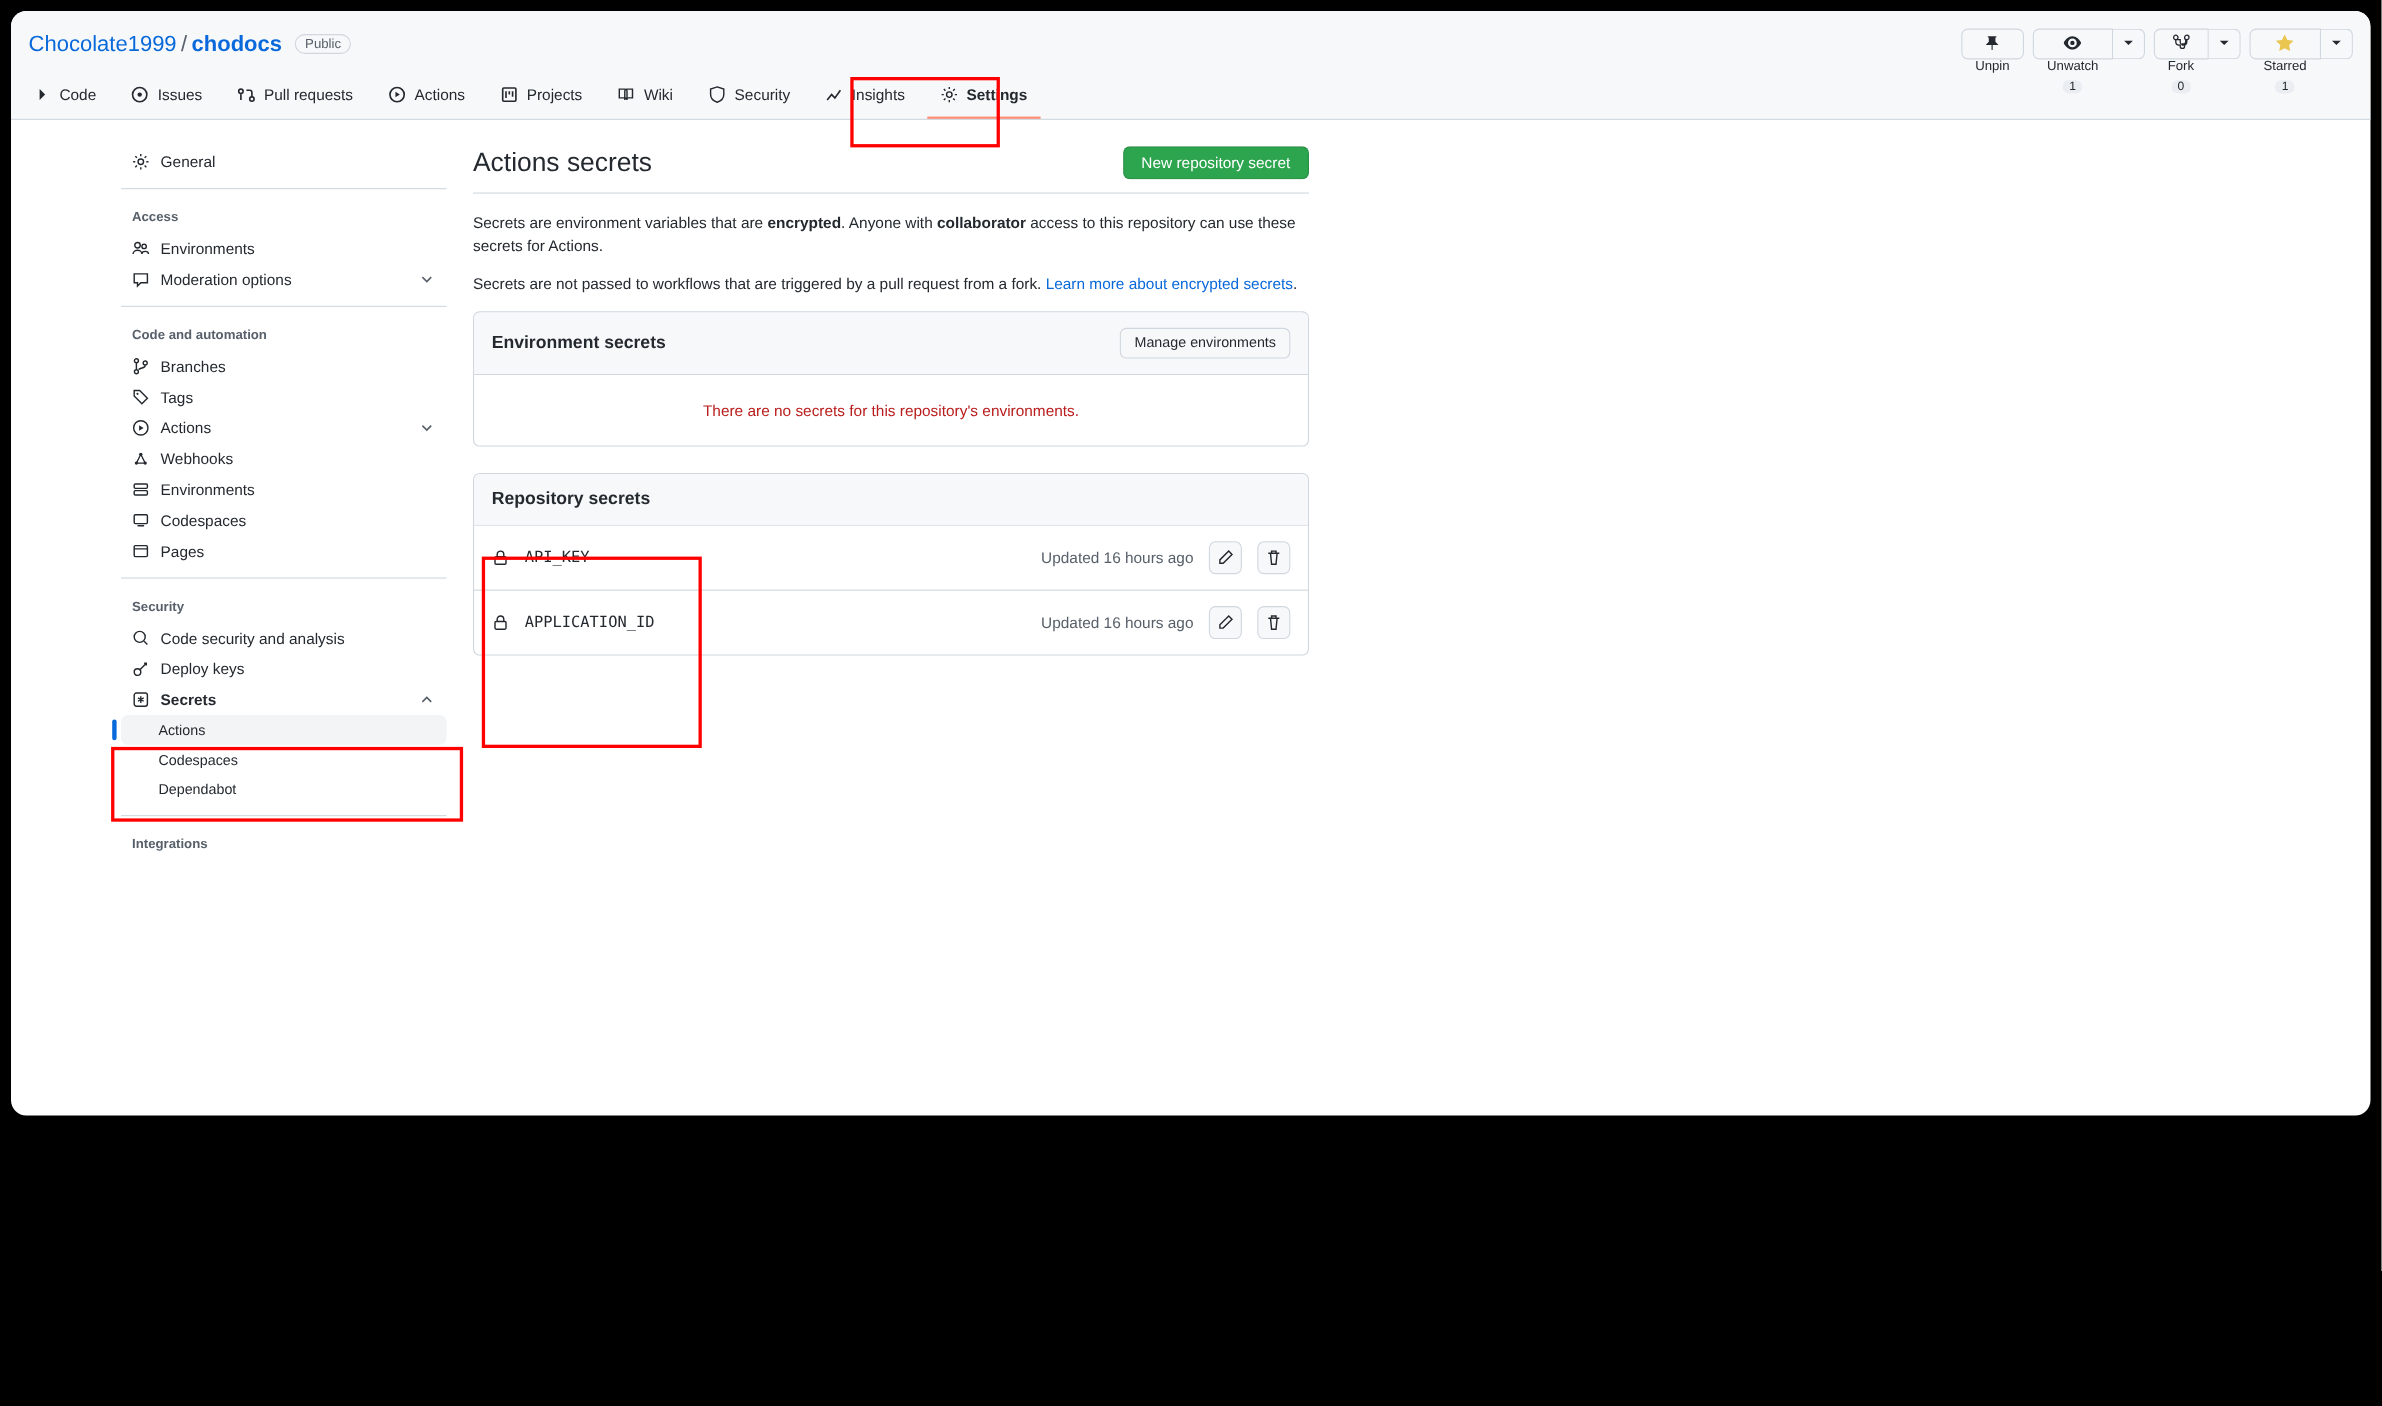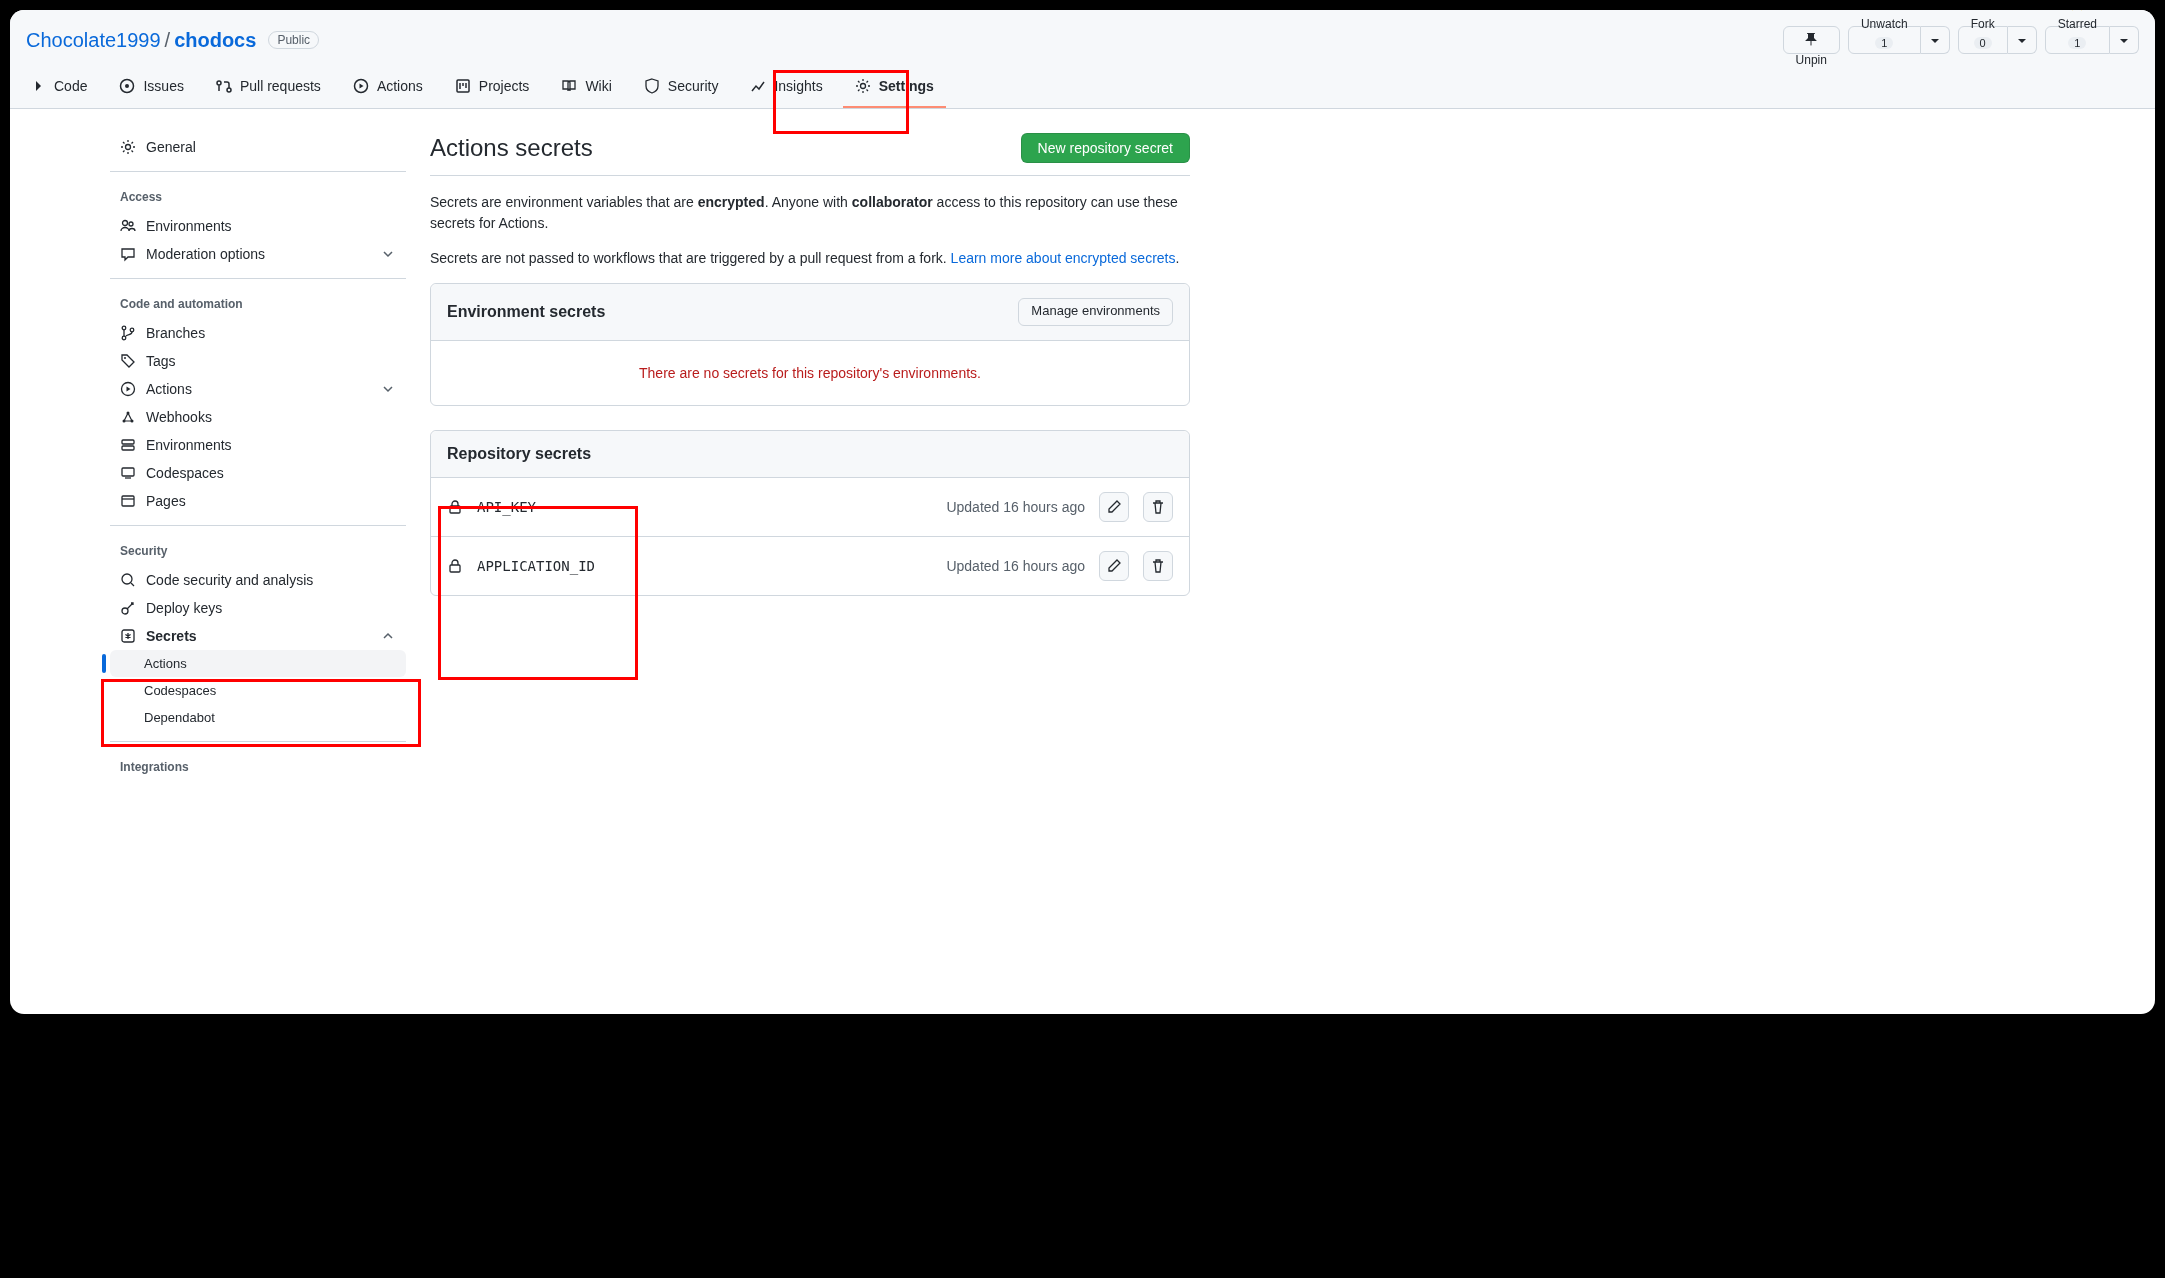--- a/index.html
+++ b/index.html
@@ -40,21 +40,21 @@
 .btn {
   display: inline-flex; align-items: center; gap: 6px;
   font-size: 12px; color: #24292f;
   background: #f6f8fa;
   border: 1px solid #d0d7de; border-radius: 6px;
   padding: 4px 12px; height: 28px;
   cursor: pointer;
   flex-direction: column;
 }
 .btn-group { display: inline-flex; }
-.btn-group .btn { border-radius: 0; justify-content: flex-end; }
+.btn-group .btn { border-radius: 0; }
 .btn-group .btn:first-child { border-radius: 6px 0 0 6px; }
 .btn-group .btn:last-child { border-radius: 0 6px 6px 0; border-left: 0; padding: 4px 6px; }
 .btn .count {
   background: #eaeef2; border-radius: 10px;
   padding: 0 6px; font-size: 11px; font-weight: 500;
   min-width: 16px; text-align: center;
 }
 .icon { display: inline-flex; width: 16px; height: 16px; }
 .icon svg { width: 16px; height: 16px; fill: currentColor; }
 .star-yellow svg { fill: #eac54f; }

